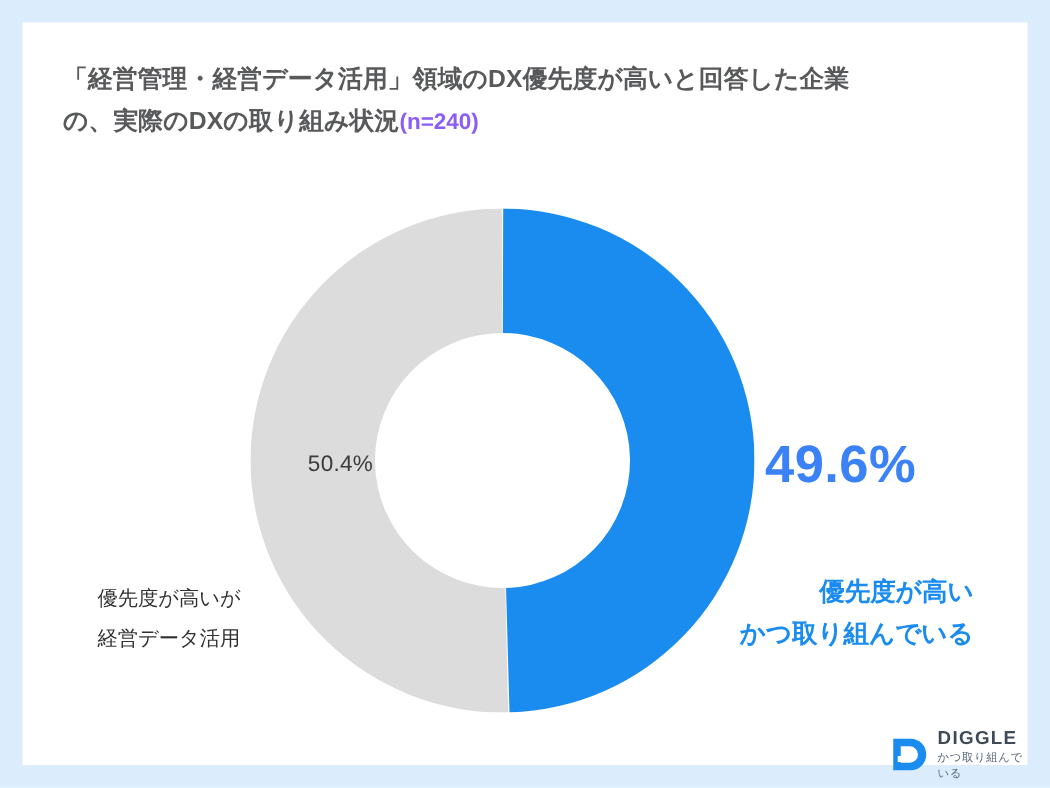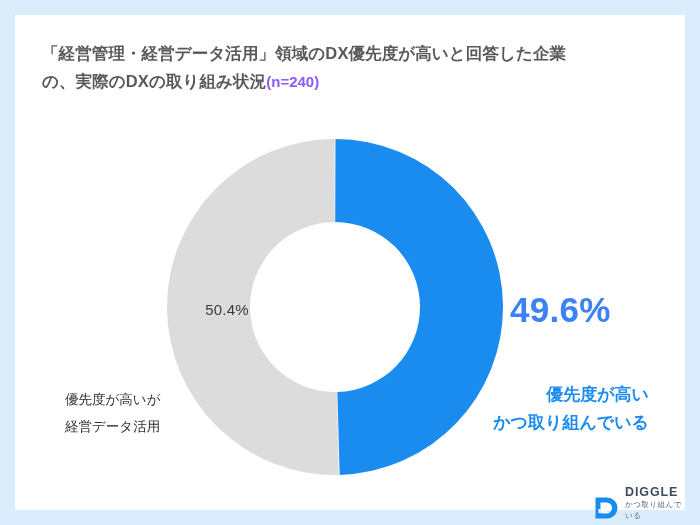--- a/index.html
+++ b/index.html
@@ -112,21 +112,21 @@
     white-space: nowrap;
     margin-left: 36px;
   }
 
   
   #logo {
     position: absolute;
     left: 578px;
     top: 470px;
     display: flex;
-    align-items: flex-end;
+    align-items: center;
     gap: 6px;
   }
   #logo-mark {
     width: 26px;
     height: 26px;
     flex: 0 0 26px;
   }
   #logo-text {
     display: flex;
     flex-direction: column;

